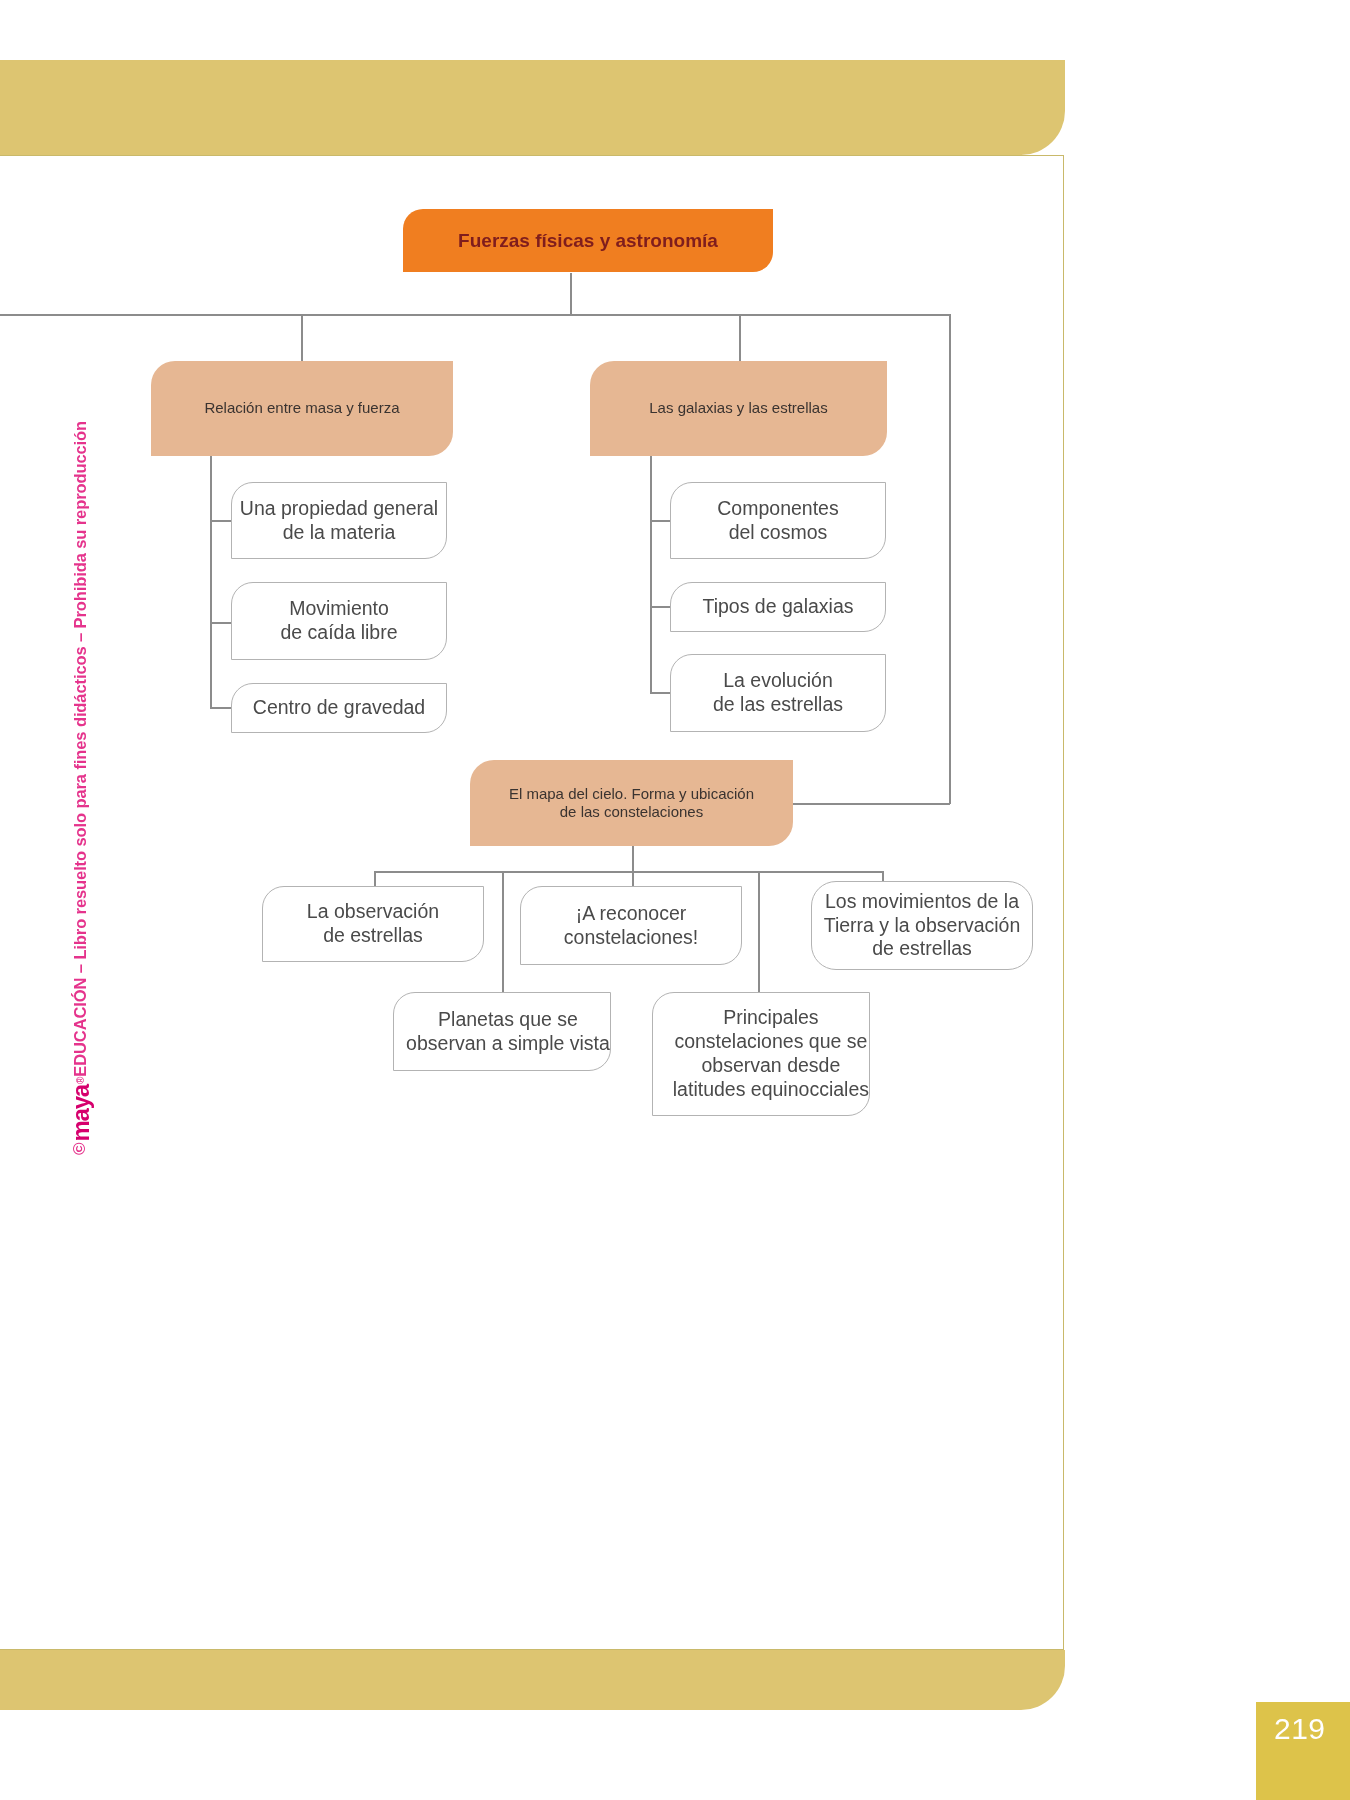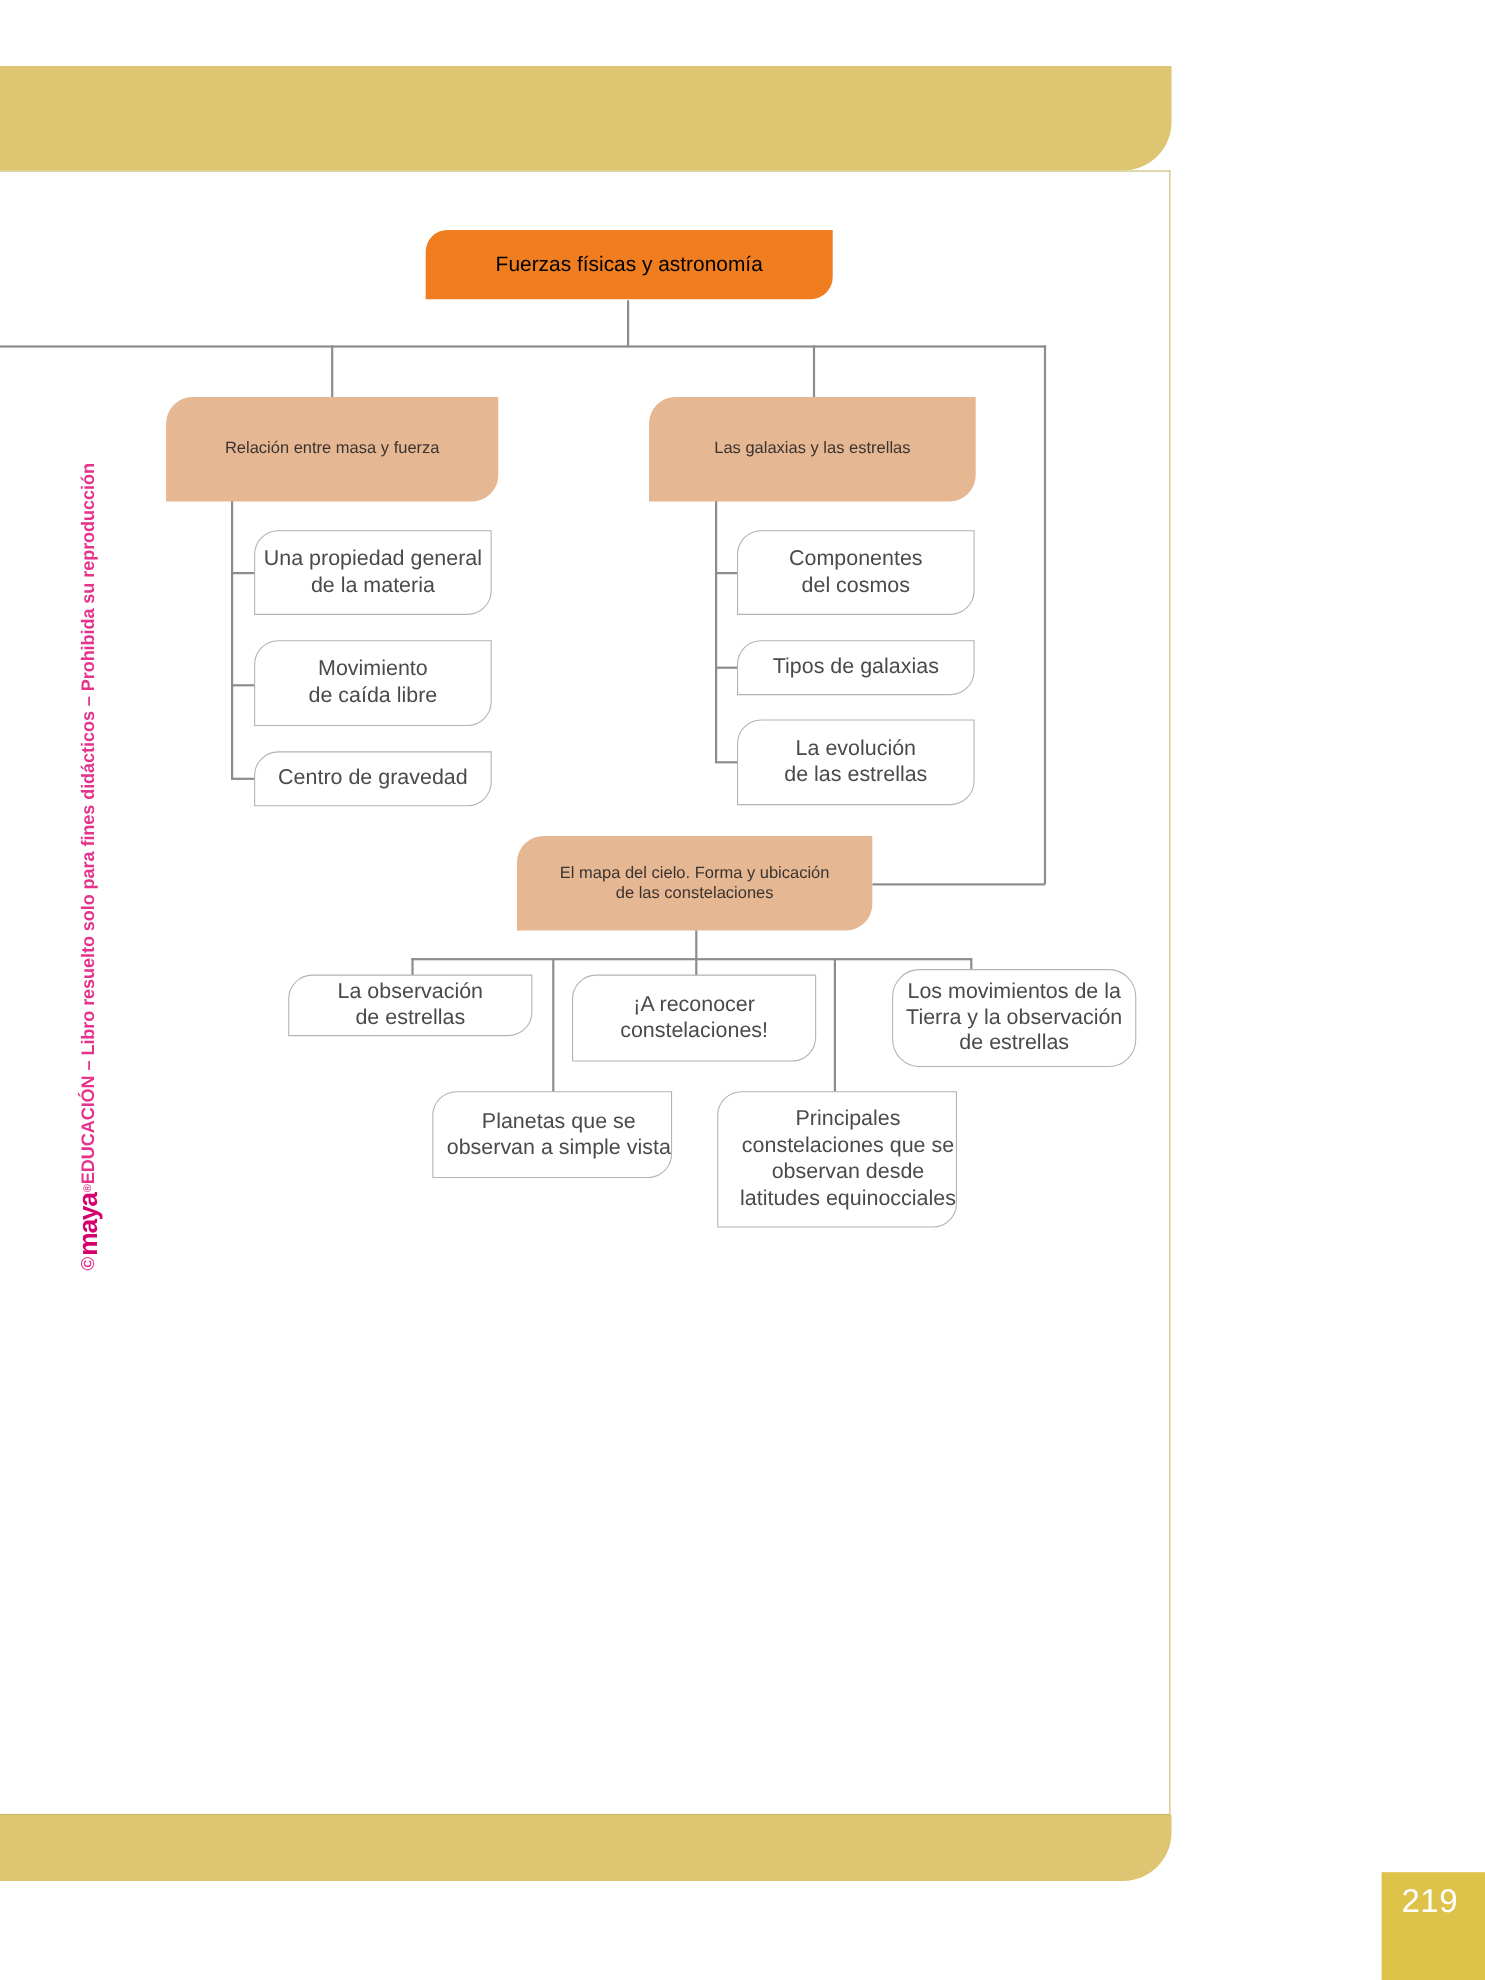--- a/index.html
+++ b/index.html
@@ -108,25 +108,26 @@
     box-sizing: border-box;
     display: flex;
     align-items: center;
     justify-content: center;
     text-align: center;
     line-height: 1.22;
   }
 
   .node-root {
     background: #f07e20;
-    color: #000000;
-    font-weight: normal;
+    color: #7f1d1d;
+    font-weight: bold;
     font-size: 19px;
     border-top-left-radius: 20px;
     border-bottom-right-radius: 20px;
+    margin-left: 16px;
   }
 
   .node-l2 {
     background: #e6b793;
     color: #3a3330;
     font-size: 15px;
     border-top-left-radius: 24px;
     border-bottom-right-radius: 24px;
   }
 
@@ -231,21 +232,21 @@
     <div class="node node-leaf" style="left:670px; top:327px; width:216px; height:77px;">
       <span>Componentes<br>del cosmos</span>
     </div>
     <div class="node node-leaf" style="left:670px; top:427px; width:216px; height:50px;">
       <span>Tipos de galaxias</span>
     </div>
     <div class="node node-leaf" style="left:670px; top:499px; width:216px; height:78px;">
       <span>La evolución<br>de las estrellas</span>
     </div>
 
-    <div class="node node-leaf" style="left:262px; top:731px; width:222px; height:56px;">
+    <div class="node node-leaf" style="left:262px; top:731px; width:222px; height:76px;">
       <span>La observación<br>de estrellas</span>
     </div>
     <div class="node node-leaf" style="left:520px; top:731px; width:222px; height:79px;">
       <span>¡A reconocer<br>constelaciones!</span>
     </div>
     <div class="node node-leaf" style="left:811px; top:726px; width:222px; height:89px;border-radius:25px;">
       <span>Los movimientos de la<br>Tierra y la observación<br>de estrellas</span>
     </div>
     <div class="node node-leaf" style="left:393px; top:837px; width:218px; height:79px;padding-left:12px;">
       <span>Planetas que se<br>observan a simple vista</span>

